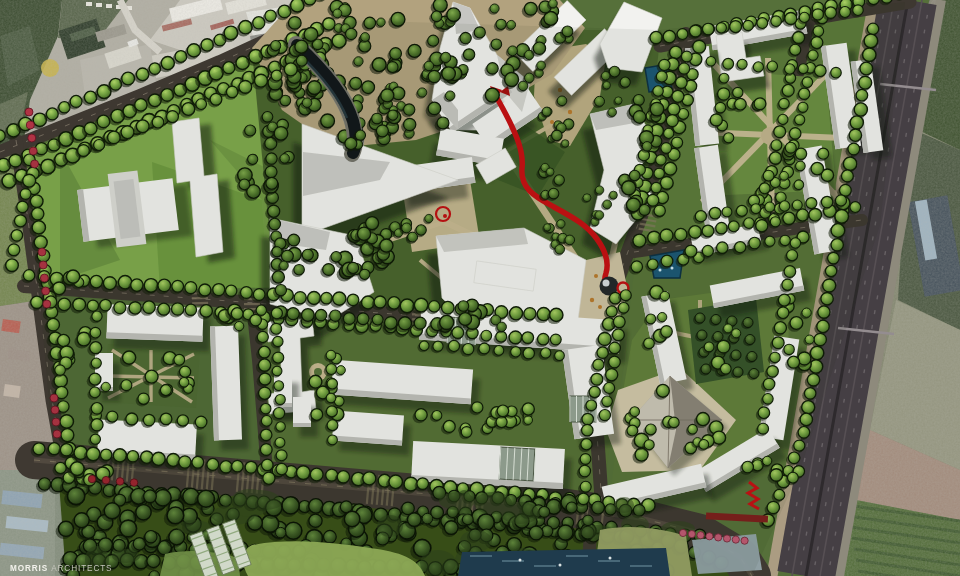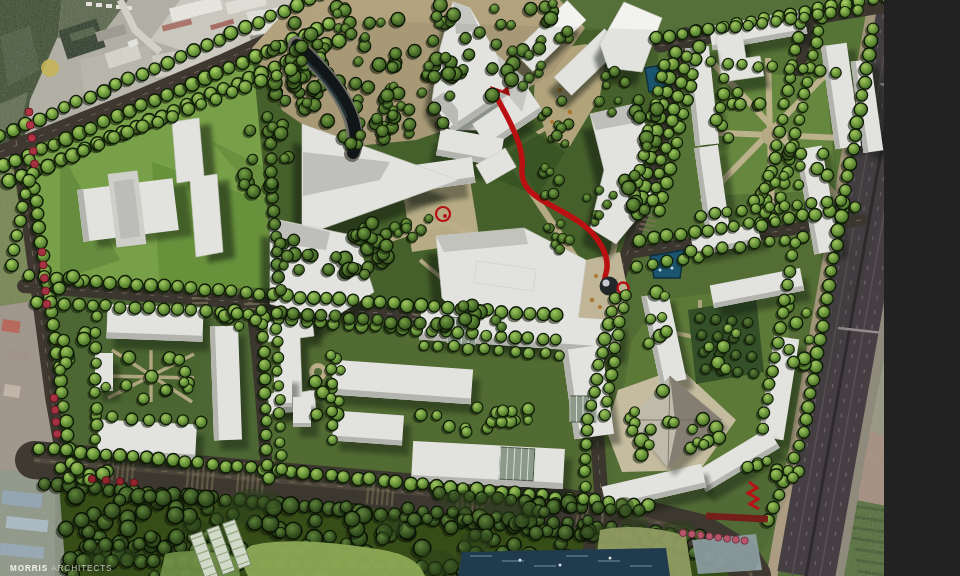--- a/index.html
+++ b/index.html
@@ -1,14 +1,14 @@
 <!DOCTYPE html>
 <html><head><meta charset="utf-8"><style>
 html,body{margin:0;padding:0;background:#222;}
-#wrap{width:884px;height:576px;overflow:hidden;position:relative;font-family:"Liberation Sans", sans-serif;}
+#wrap{width:960px;height:576px;overflow:hidden;position:relative;font-family:"Liberation Sans", sans-serif;}
 </style></head><body>
 <div id="wrap">
 <svg width="960" height="576" viewBox="0 0 960 576">
 <defs>
 <radialGradient id="gb" cx="38%" cy="32%" r="75%">
           <stop offset="0" stop-color="#add166"></stop>
           <stop offset="0.45" stop-color="#78a744"></stop>
           <stop offset="1" stop-color="#3f6622"></stop>
         </radialGradient>
 <radialGradient id="gd" cx="40%" cy="35%" r="75%">

